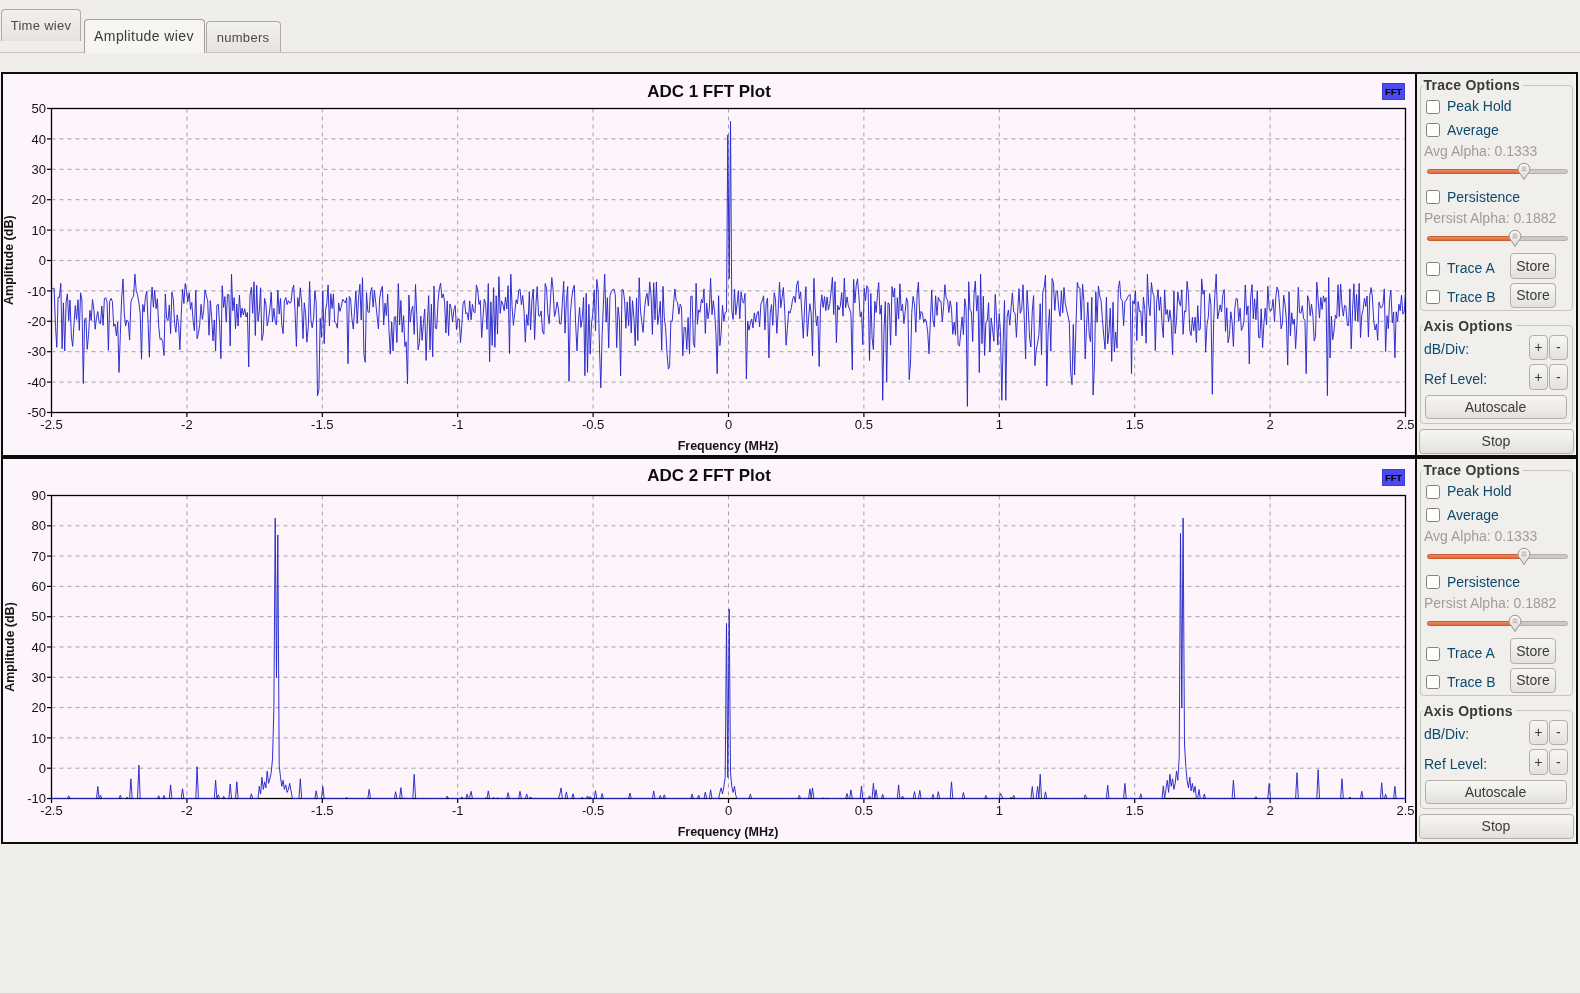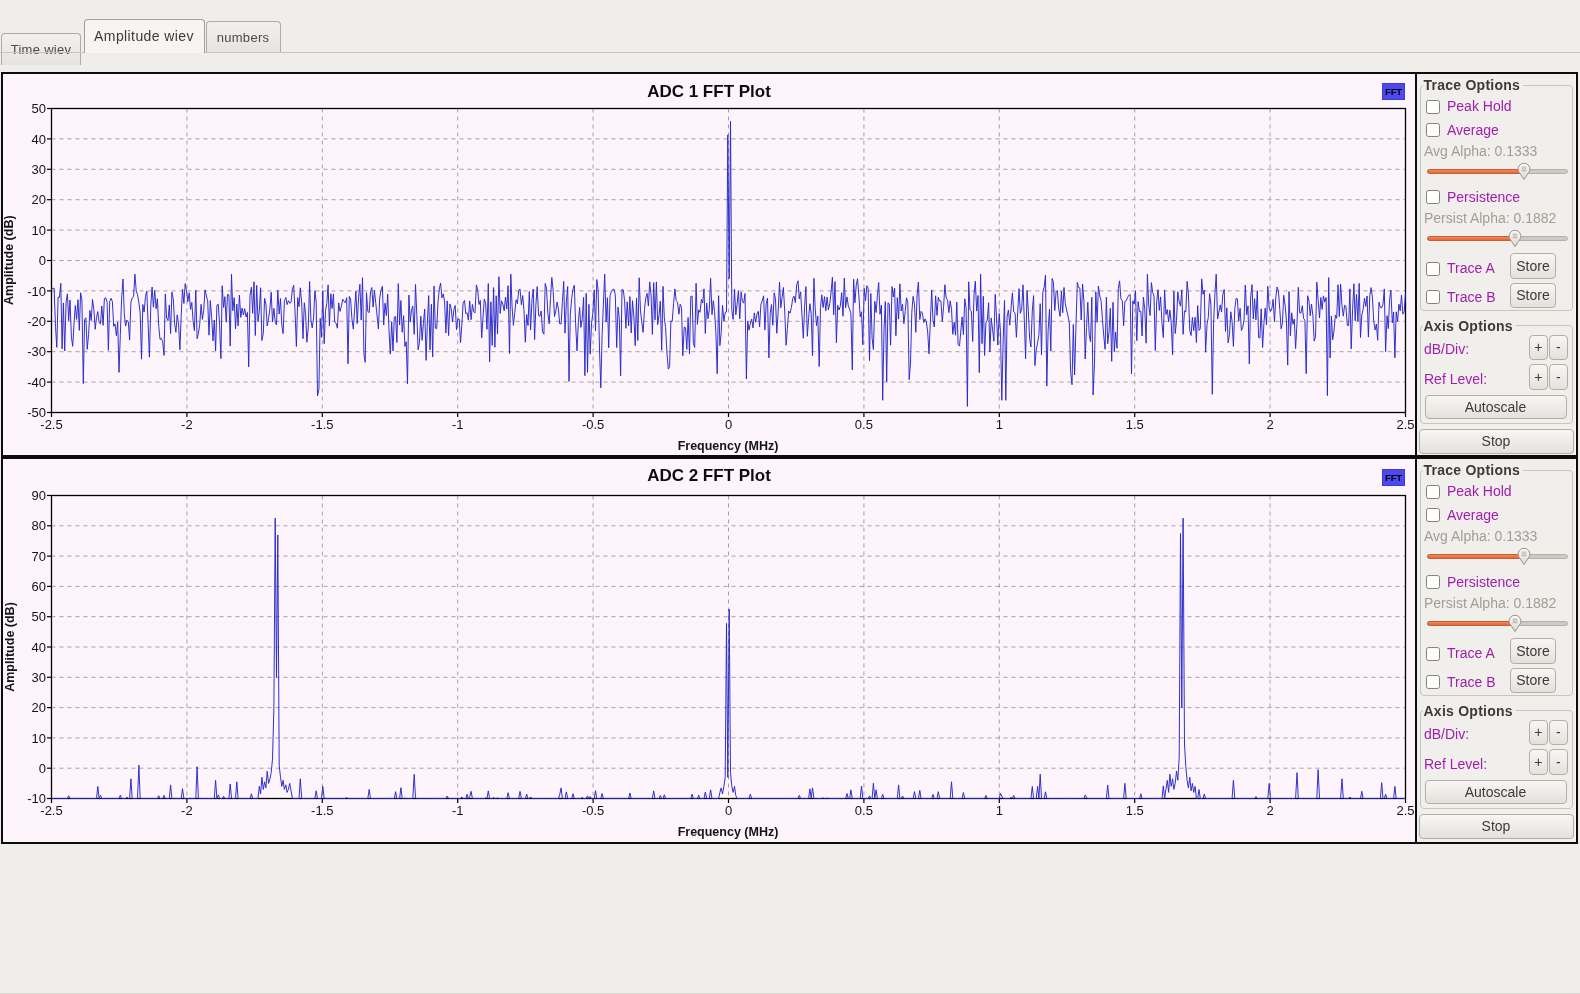--- a/index.html
+++ b/index.html
@@ -18,34 +18,34 @@
 .tick { stroke:#000; stroke-width:1.2; }
 .lab { font:13px "Liberation Sans"; fill:#141414; }
 .axt { font:bold 12.5px "Liberation Sans"; fill:#141414; }
 .ptitle { font:bold 17px "Liberation Sans"; fill:#0d0d0d; }
 .trace { stroke:#2727c9; stroke-width:0.95; fill:none; }
 .fftbadge { position:absolute; width:23px; height:17.5px; background:#4b49ef; border:1px solid #3c3ad8;
   color:#000; font-size:9.5px; font-weight:bold; text-align:center; line-height:16.5px; letter-spacing:-0.2px;}
 .gbox { position:absolute; border:1px solid #c8c5bf; border-radius:4px; }
 .gtitle { position:absolute; font-size:14px; font-weight:bold; letter-spacing:0.25px; color:#3c3b37; background:#f1efec; padding:0 3px 0 1px; z-index:2; }
 .cb { position:absolute; width:14px; height:14px; background:#fff; border:1px solid #85817a; border-radius:2.5px; }
-.cblab { position:absolute; font-size:14px; color:#a21caf; }
+.cblab { position:absolute; font-size:14px; color:#0c4a6e; }
 .dim { position:absolute; font-size:14px; color:#a19d96; }
 .track { position:absolute; width:141px; height:5px; border-radius:2.5px; background:#cdc9c4;
   border:1px solid #b5b1aa; }
 .trackfill { position:absolute; height:5px; border-radius:2.5px; background:linear-gradient(#f08a5c,#e2683c);
   border:1px solid #c95f31; }
 .handle { position:absolute; z-index:2; }
 .btn { position:absolute; border:1px solid #b3afa7; border-radius:4px;
   background:linear-gradient(#f7f6f4,#edebe7 55%,#e4e1dc);
   font-size:14px; color:#3c3b37; display:flex; align-items:center; justify-content:center; }
 </style></head>
 <body>
 <div class="tabline"></div>
-<div class="tab" style="left:1px;top:33px;width:80px;height:32px;line-height:31px;">Time wiev</div>
+<div class="tab" style="left:1px;top:9px;width:80px;height:32px;line-height:31px;">Time wiev</div>
 <div class="tabactive" style="left:83.5px;top:18.5px;width:121px;height:34.5px;line-height:33px;">Amplitude wiev</div>
 <div class="tab" style="left:205.5px;top:20.5px;width:75px;height:32px;line-height:31px;">numbers</div>
 
 <div class="row" style="top:72px;height:385px;"></div>
 <div class="row" style="top:457px;height:387px;"></div>
 <div class="sidebar" style="left:1415px;top:74px;width:160px;height:381px;"></div>
 <div class="sidebar" style="left:1415px;top:459px;width:160px;height:383px;"></div>
 
 <svg class="plot" width="1580" height="994" viewBox="0 0 1580 994">
 <line x1="186.9" y1="108.5" x2="186.9" y2="412.5" class="grid"></line>

